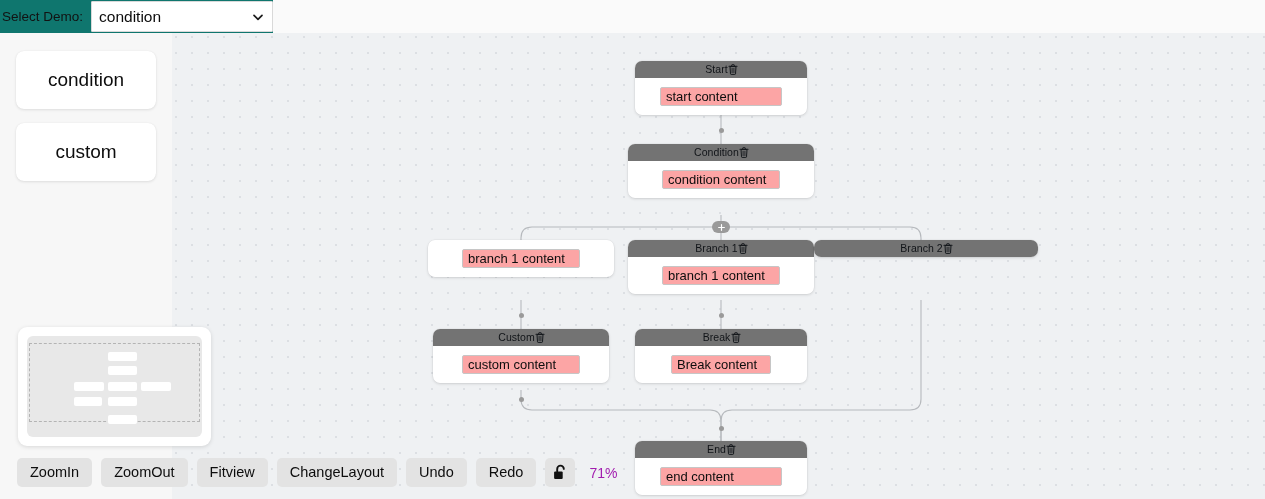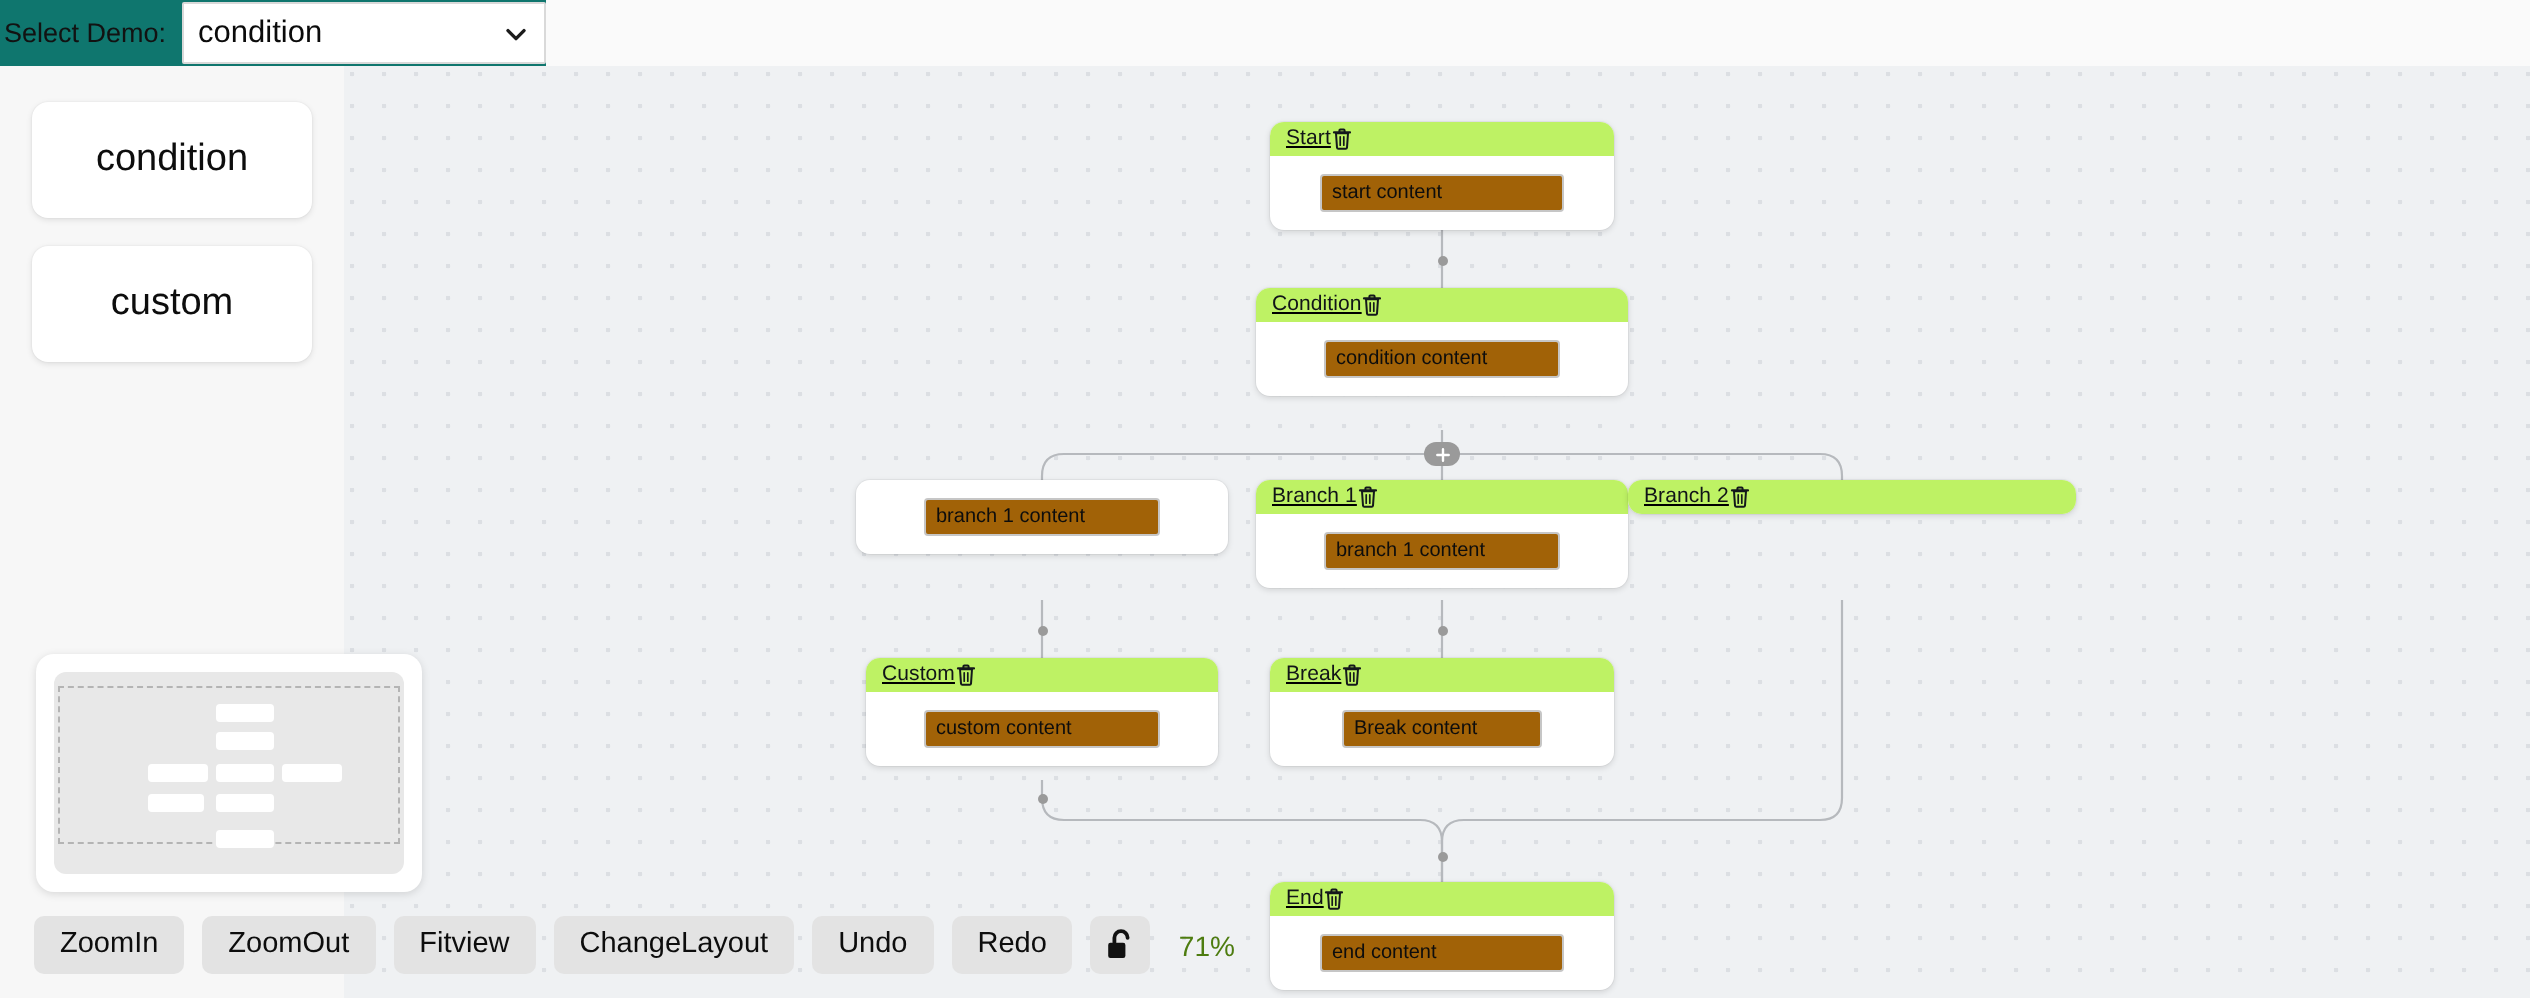--- a/index.html
+++ b/index.html
@@ -124,27 +124,26 @@
   .node {
     position: absolute;
     background: #ffffff;
     border-radius: 7px;
     box-shadow: 0 1px 3px rgba(0,0,0,0.13), 0 0 0 0.5px rgba(0,0,0,0.04);
     overflow: hidden;
     box-sizing: border-box;
   }
   .node-header {
     height: 17px;
-    background: #bef264;
-    display: flex;
-    align-items: center;
-    justify-content: flex-start;
+    background: #737373;
+    display: flex;
+    align-items: center;
+    justify-content: center;
     padding: 0 6px 0 8px;
     box-sizing: border-box;
-    text-decoration: underline;
   }
   .node-title {
     font-size: 10.5px;
     color: #111418;
     line-height: 1;
     white-space: nowrap;
     letter-spacing: 0.05px;
   }
   .trash-btn {
     width: 11px; height: 12px;
@@ -156,23 +155,23 @@
   }
   .node-body {
     display: flex;
     align-items: center;
     padding: 9px 0 9px 0;
     justify-content: center;
     box-sizing: border-box;
   }
   .node-input {
     font-family: "Liberation Sans", sans-serif;
-    font-size: 10px;
+    font-size: 13px;
     color: #0d0d0d;
-    background: #a16207;
+    background: #fca5a5;
     border: 1px solid #c6c6c6;
     border-radius: 2px;
     height: 19px;
     padding: 0 5px;
     box-sizing: border-box;
     outline: none;
   }
 
   
   .plus-handle {
@@ -259,21 +258,21 @@
     border: none;
     border-radius: 5px;
     display: flex;
     align-items: center;
     justify-content: center;
     cursor: pointer;
     padding: 0;
   }
   .zoom-level {
     font-size: 14px;
-    color: #4d7c0f;
+    color: #a21caf;
     margin-left: 5px;
     white-space: nowrap;
   }
 </style>
 </head>
 <body>
 
 <div id="app">
 
   <div class="topbar">

